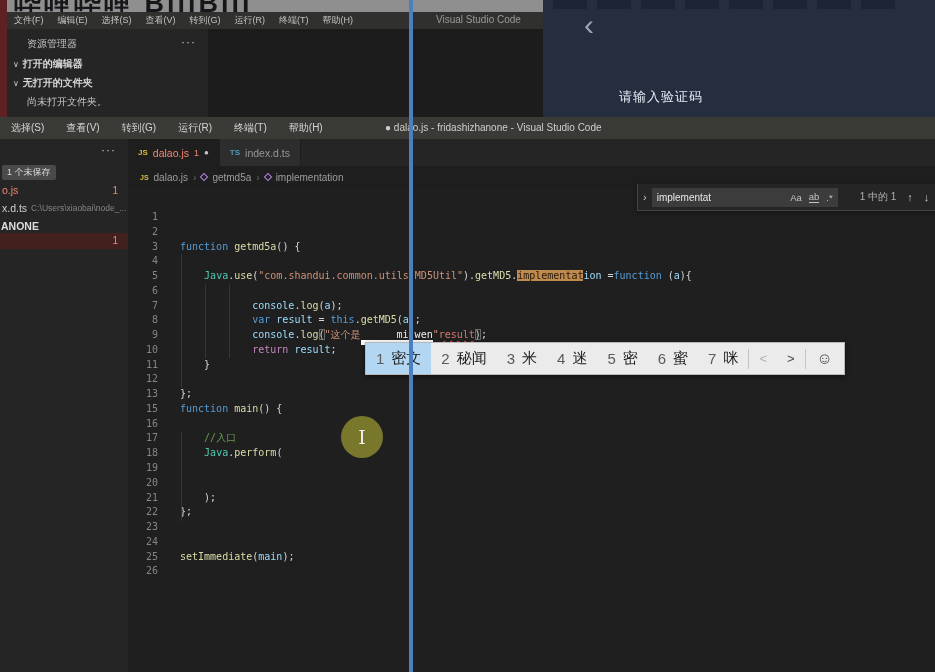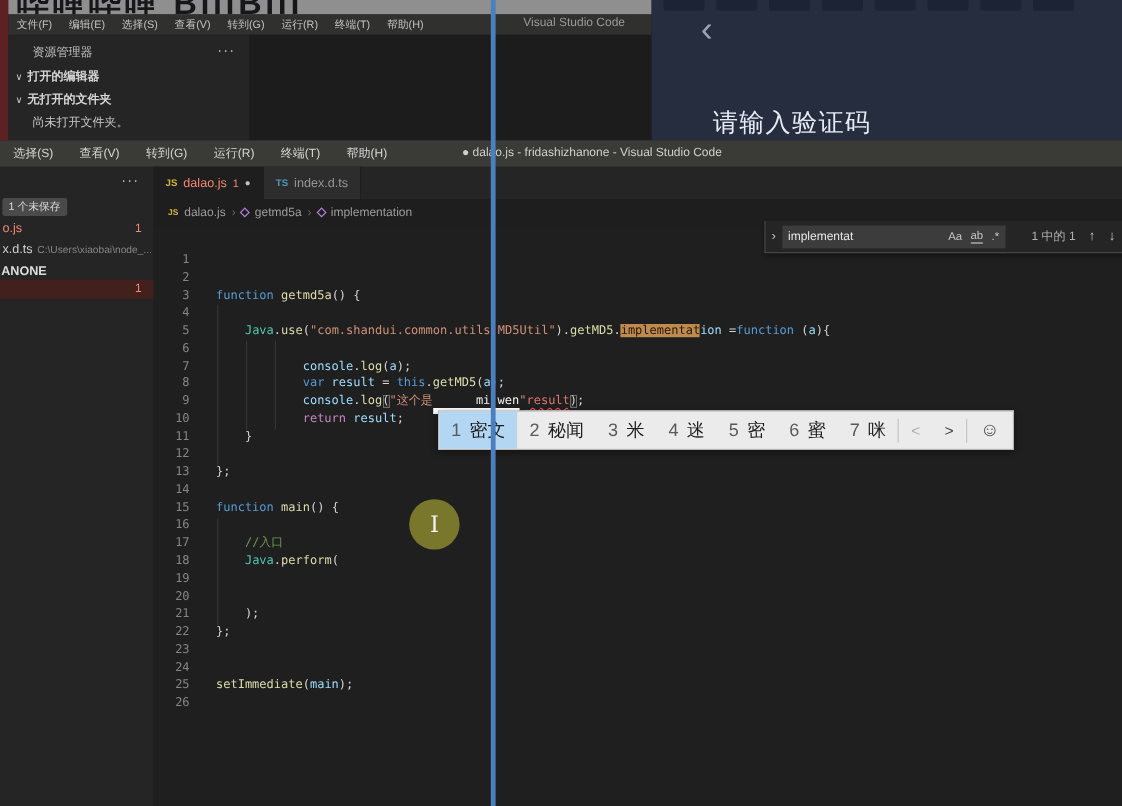--- a/index.html
+++ b/index.html
@@ -24,21 +24,21 @@
   .exp-sec { position:absolute; left:6px; display:flex; gap:4px; align-items:center; }
   .exp-sec .chev { font-size:8px; color:#c8c8c8; }
   .exp-sec .lbl { font-size:10px; font-weight:bold; color:#d6d6d6; }
   .exp-empty { left:20px; top:66px; font-size:10px; color:#c8c8c8;font-family:Liberation Serif, serif; }
 
   
   #captcha { left:543px; top:0; width:392px; height:117px; background:#252d3f; overflow:hidden; }
   .cap-glyphs { left:10px; top:-2px; display:flex; gap:10px; }
   .cap-glyphs i { display:block; width:34px; height:11px; background:#1b2334; border-radius:2px; }
   .cap-back { left:41px; top:10px; font-size:30px; font-weight:300; color:#9aa3b8; line-height:1; }
-  .cap-prompt { left:51px; top:88px; font-size:21px; color:#e6ebf4; letter-spacing:1px; }
+  .cap-prompt { left:76px; top:88px; font-size:13px; color:#e6ebf4; letter-spacing:1px; }
 
   
   #vscode { left:0; top:117px; width:935px; height:555px; }
   .menubar2 { left:0; top:0; width:935px; height:22px; background:#3a3a37; display:flex; align-items:center; }
   .menubar2 .menu-item { font-size:10px; color:#d6d6d6; padding:0 11px; white-space:nowrap; }
   .fg-title { left:385px; top:5px; font-size:10px; color:#cfcfcf; white-space:nowrap; }
 
   .sidebar { left:0; top:22px; width:128px; height:533px; background:#252526; }
   .sb-more { right:12px; top:4px; font-size:12px; color:#c5c5c5; letter-spacing:1px; }
   .sb-badgebox { left:2px; top:26px; background:#4a4a4a; border-radius:2px; padding:1px 5px;
@@ -272,24 +272,20 @@
           </div>
           <div class="code-line">
             <span class="num">12</span>
             <span class="src"></span>
           </div>
           <div class="code-line">
             <span class="num">13</span>
             <span class="src"><span class="c-pun">};</span></span>
           </div>
           <div class="code-line">
-            <span class="num">14</span>
-            <span class="src"></span>
-          </div>
-          <div class="code-line">
             <span class="num">15</span>
             <span class="src"><span class="c-kw">function</span><span class="c-pun"> </span><span class="c-fn">main</span><span class="c-pun">() {</span></span>
           </div>
           <div class="code-line">
             <span class="num">16</span>
             <span class="src"></span>
           </div>
           <div class="code-line">
             <span class="num">17</span>
             <span class="src"><span class="c-pun">    </span><span class="c-cmt">//入口</span></span>

